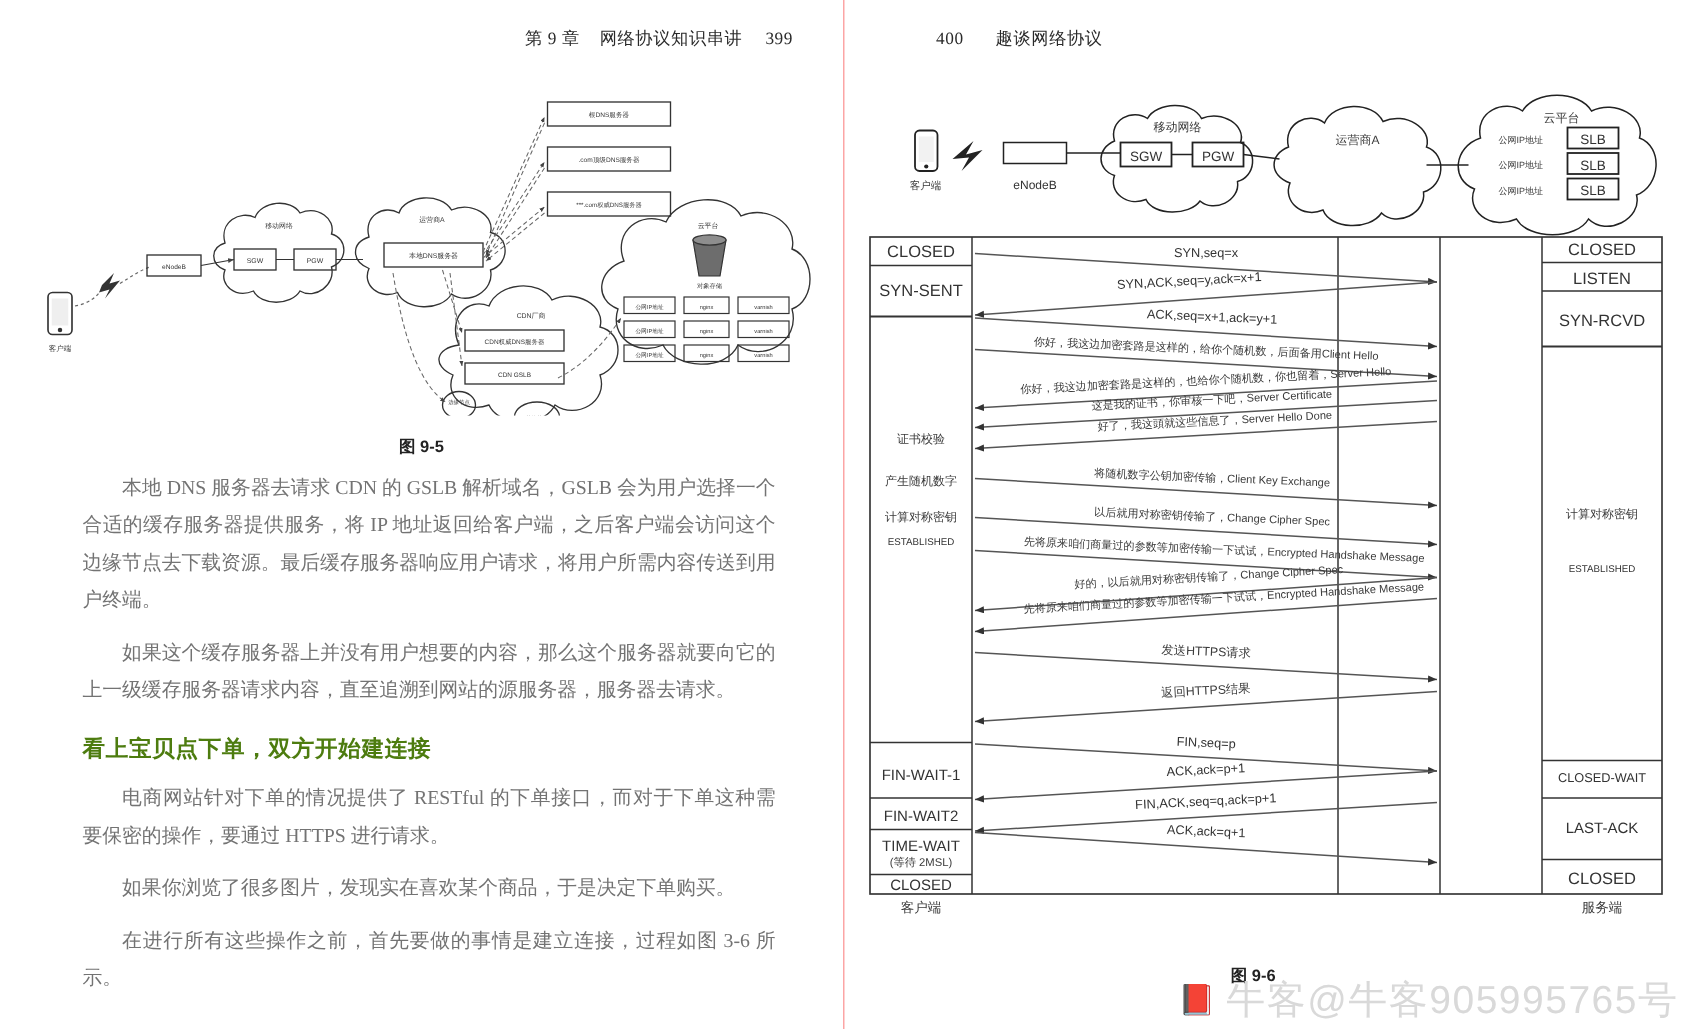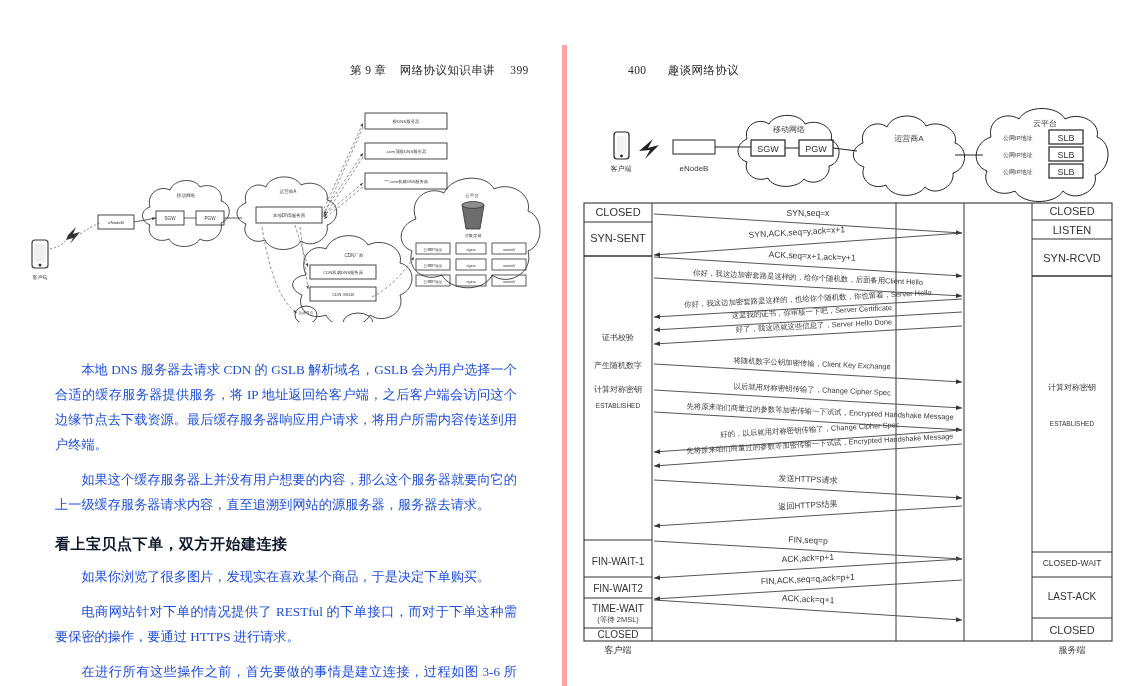--- a/index.html
+++ b/index.html
@@ -4,47 +4,47 @@
 <style>
   html,body{margin:0;padding:0;}
   body{
     width:1125px;height:686px;
     background:#ffffff;
     font-family:"Liberation Serif", serif;
     color:#1b1b1b;
     overflow:hidden;
     position:relative;
   }
-  .spread{position:absolute;inset:0;display:flex;margin-top:45px;}
+  .spread{position:absolute;inset:0;display:flex;}
   .page{position:relative;height:686px;box-sizing:border-box;}
   .page-left{width:562px;padding:0;}
-  .page-right{width:563px;padding:0;border-left:5px solid #fca5a5;}
+  .page-right{width:563px;padding:0;border-left:1px solid #fca5a5;}
 
   
   .runhead{
     position:absolute;top:18px;
     font-size:11.5px;letter-spacing:.4px;color:#2a2a2a;
     white-space:nowrap;font-family:"Liberation Serif",serif;
   }
   .runhead-left{left:350px;}
   .runhead-right{left:618px;}
   .runhead .rh-num{margin:0 6px;font-family:"Liberation Serif",serif;}
 
   
   .caption{
     text-align:center;font-size:11px;font-weight:bold;color:#222;
     font-family:"Liberation Sans",sans-serif;
   }
   .para{
-    font-size:13.2px;line-height:25px;color:#1d4ed8;
+    font-size:13.2px;line-height:25px;color:#737373;
     text-align:justify;text-indent:2em;margin:0 0 10px 0;
     font-family:"Liberation Serif",serif;
   }
   .h-sub{
-    font-size:15px;font-weight:bold;color:#0f172a;margin:18px 0 10px 0;
+    font-size:15px;font-weight:bold;color:#4d7c0f;margin:18px 0 10px 0;
     font-family:"Liberation Sans",sans-serif;letter-spacing:.5px;
   }
   .body-col{position:absolute;left:55px;width:462px;}
 
   
   svg{display:block;}
   .lbl{font-family:"Liberation Sans",sans-serif;fill:#333;}
   .lbl-cn{font-family:"Liberation Sans",sans-serif;fill:#3a3a3a;}
 
   
@@ -198,27 +198,28 @@
           <text class="lbl-cn" x="423" y="186" font-size="3.8" text-anchor="middle">公网IP地址</text>
           <rect x="446" y="178" width="30" height="11" fill="none" stroke="#333" stroke-width=".8"></rect>
           <text class="lbl" x="461" y="186" font-size="3.8" text-anchor="middle">nginx</text>
           <rect x="482" y="178" width="34" height="11" fill="none" stroke="#333" stroke-width=".8"></rect>
           <text class="lbl" x="499" y="186" font-size="3.8" text-anchor="middle">varnish</text>
         </g>
         <path d="M362,200 C382,190 396,172 404,160" stroke="#666" stroke-width=".7" fill="none" stroke-dasharray="3,2" marker-end="url(#ar2)"></path>
       </svg>
     </div>
 
+    <div class="caption" style="position:absolute;left:0;width:562px;top:290px;">图 9-5</div>
 
     <div class="body-col" style="top:312px;">
       <p class="para">本地 DNS 服务器去请求 CDN 的 GSLB 解析域名，GSLB 会为用户选择一个合适的缓存服务器提供服务，将 IP 地址返回给客户端，之后客户端会访问这个边缘节点去下载资源。最后缓存服务器响应用户请求，将用户所需内容传送到用户终端。</p>
       <p class="para">如果这个缓存服务器上并没有用户想要的内容，那么这个服务器就要向它的上一级缓存服务器请求内容，直至追溯到网站的源服务器，服务器去请求。</p>
       <h3 class="h-sub">看上宝贝点下单，双方开始建连接</h3>
+      <p class="para">电商网站针对下单的情况提供了 RESTful 的下单接口，而对于下单这种需要保密的操作，要通过 HTTPS 进行请求。</p>
       <p class="para">如果你浏览了很多图片，发现实在喜欢某个商品，于是决定下单购买。</p>
-      <p class="para">电商网站针对下单的情况提供了 RESTful 的下单接口，而对于下单这种需要保密的操作，要通过 HTTPS 进行请求。</p>
       <p class="para">在进行所有这些操作之前，首先要做的事情是建立连接，过程如图 3-6 所示。</p>
     </div>
   </div>
 
   <div class="page page-right">
 
     <div class="runhead runhead-right" style="left:55px;">
       <span class="rh-num">400</span>
       <span style="margin-left:12px">趣谈网络协议</span>
     </div>

